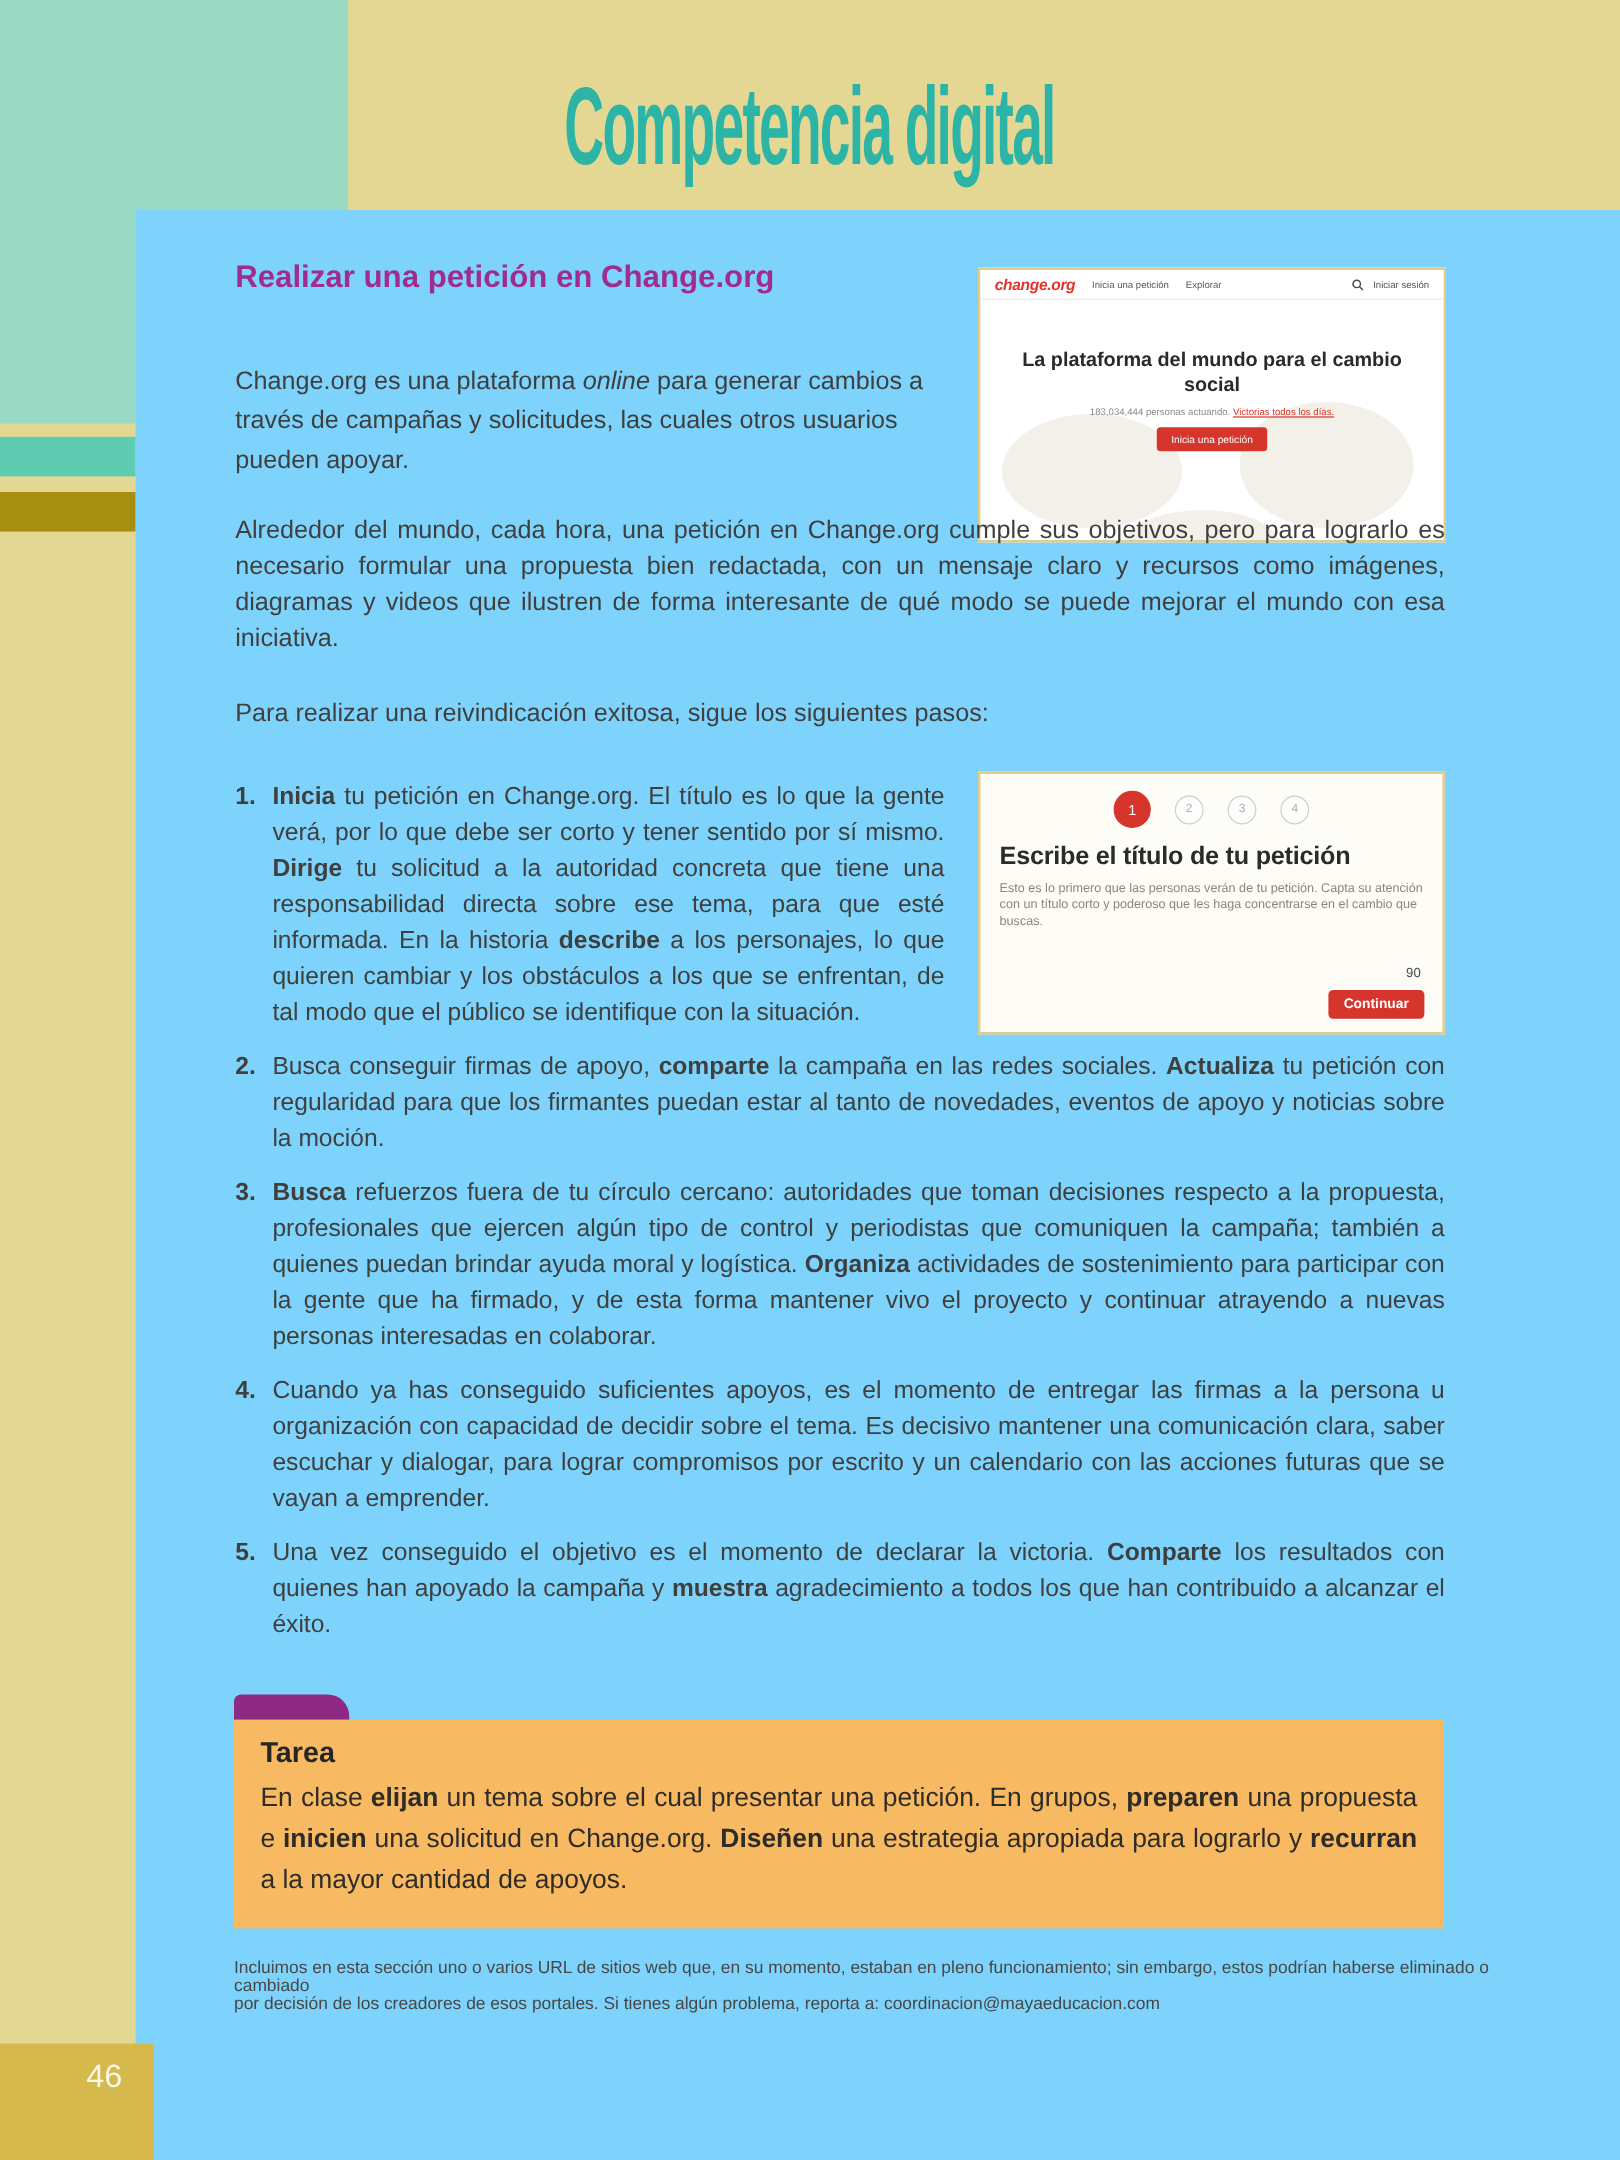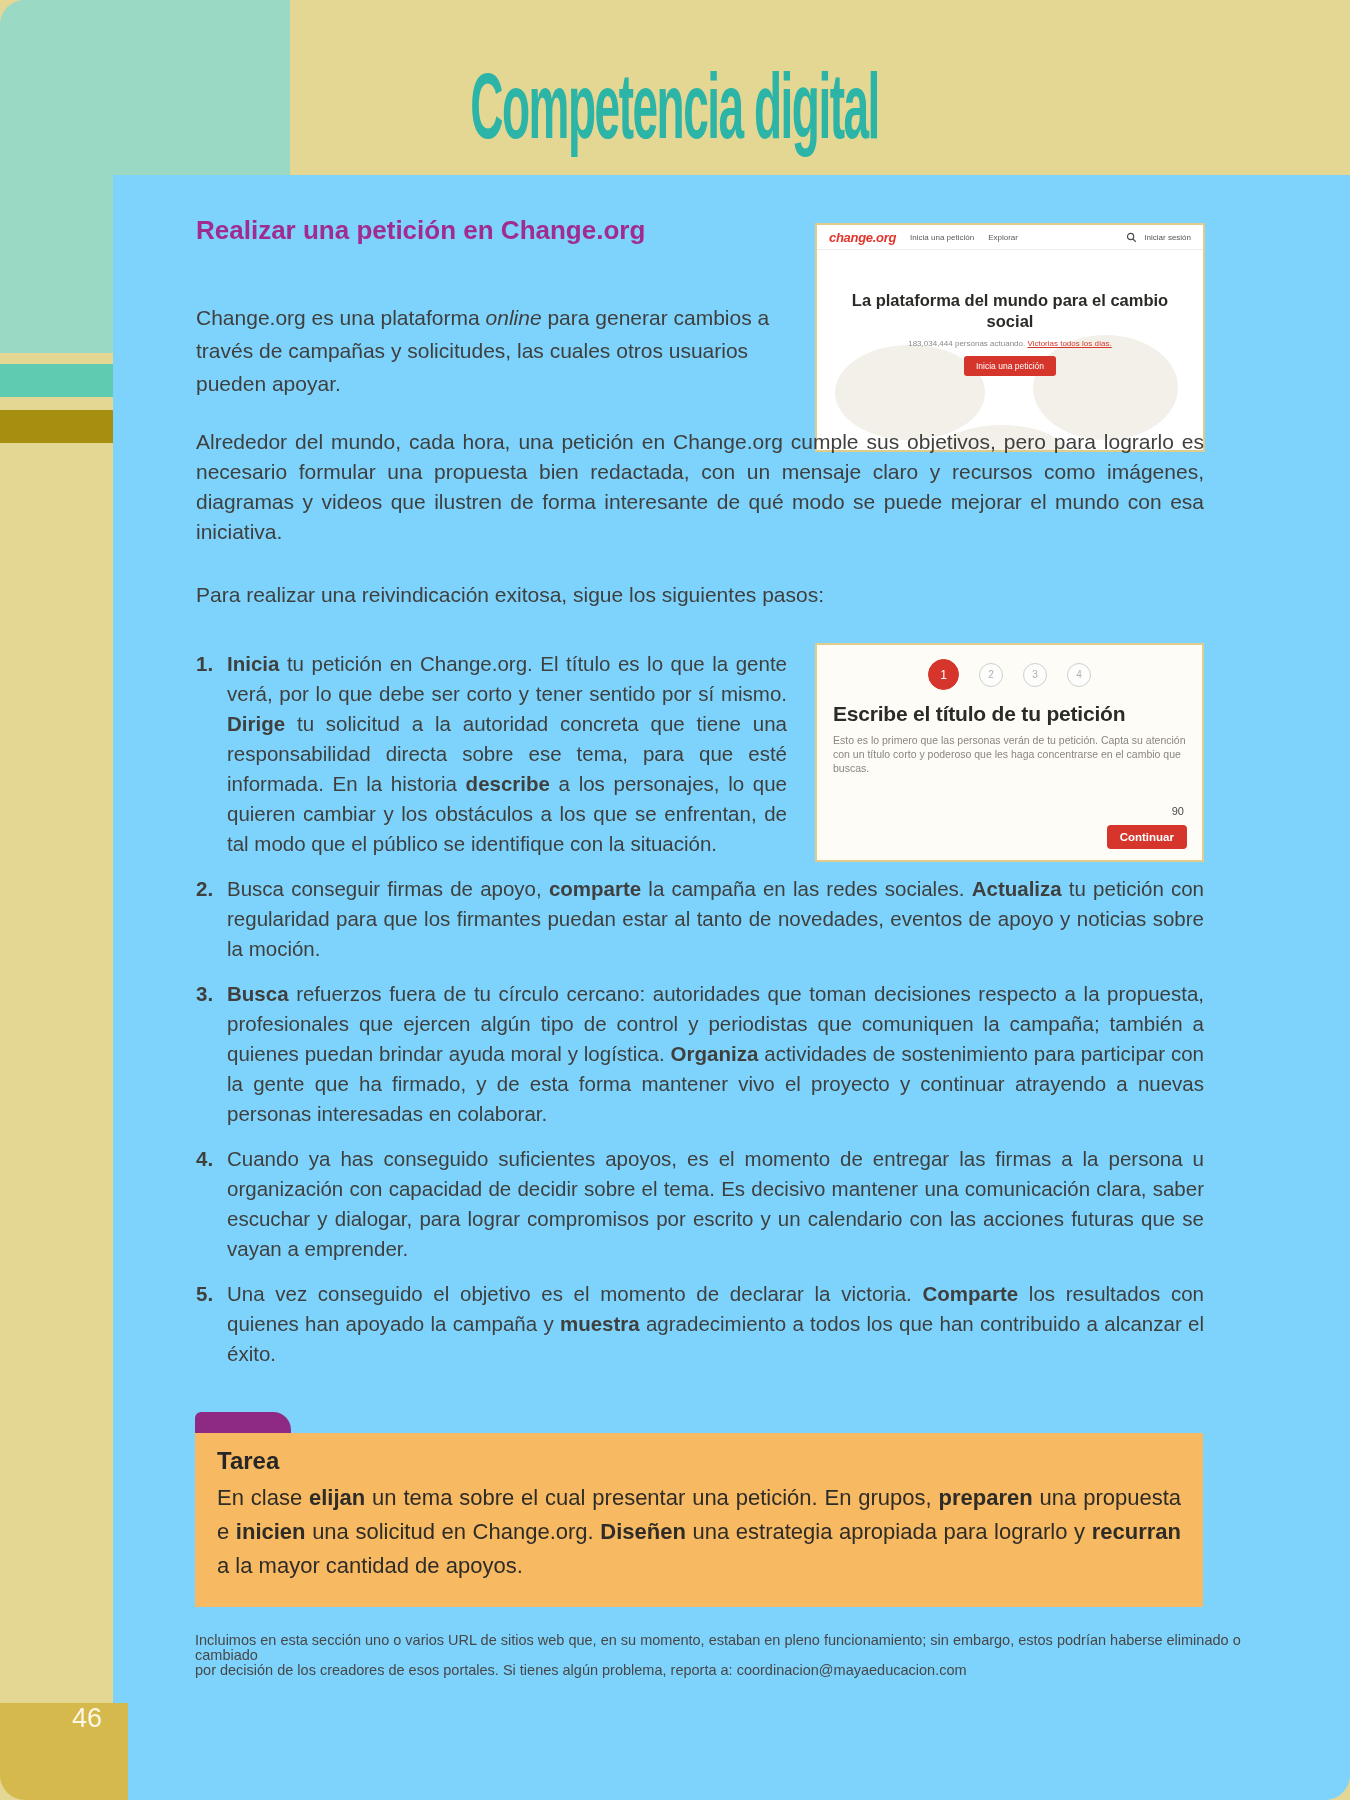--- a/index.html
+++ b/index.html
@@ -1,28 +1,28 @@
 <!DOCTYPE html>
 <html lang="es"><head>
 <meta charset="utf-8">
 <style>
   html,body{margin:0;padding:0;}
   body{width:1350px;height:1800px;background:#e4d794;font-family:"Liberation Sans",sans-serif;position:relative;}
-  #canvas{position:absolute;left:0;top:0;width:1350px;height:1800px;overflow:hidden;border-radius:25px;}
+  #canvas{position:absolute;left:0;top:0;width:1350px;height:1800px;overflow:hidden;}
   .abs{position:absolute;}
   .b{font-weight:bold;}
   .i{font-style:italic;}
 
   
   .d-mint-block{left:0;top:0;width:290px;height:175px;background:#9ad9c4;}
   .d-mint-col{left:0;top:0;width:113px;height:353px;background:#9ad9c4;}
   .d-strip-teal{left:0;top:364px;width:113px;height:33px;background:#5fccb1;}
   .d-strip-olive{left:0;top:410px;width:113px;height:33px;background:#a68f10;}
   .d-gold{left:0;top:1703px;width:128px;height:97px;background:#d5b94c;color:#fbf7e6;
-          font-size:27px;text-align:right;padding:0 26px 0 0;box-sizing:border-box;}
+          font-size:27px;text-align:right;padding:12px 26px 0 0;box-sizing:border-box;}
 
   
   .band-title{left:0;top:58px;width:1350px;text-align:center;}
   .band-title span{display:inline-block;font-size:92px;font-weight:bold;color:#2cb4a7;
                    transform:scaleX(0.5);letter-spacing:-3px;line-height:1.05;white-space:nowrap;}
 
   
   .page{left:113px;top:175px;width:1237px;height:1796px;background:#7dd3fc;}
 
   .article-heading{left:83px;top:40px;font-size:26px;font-weight:bold;color:#a02c90;margin:0;}

